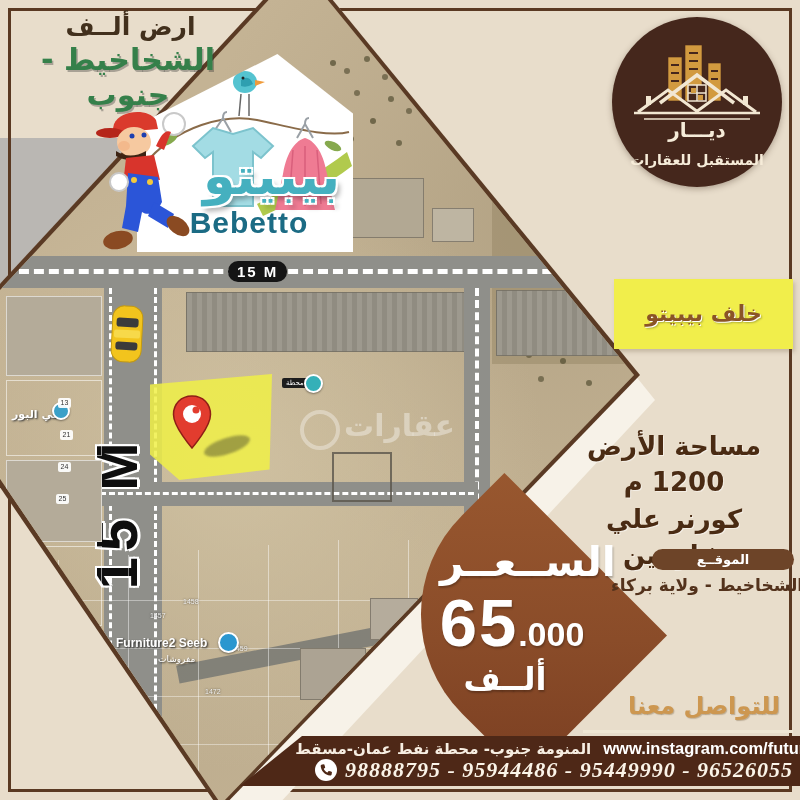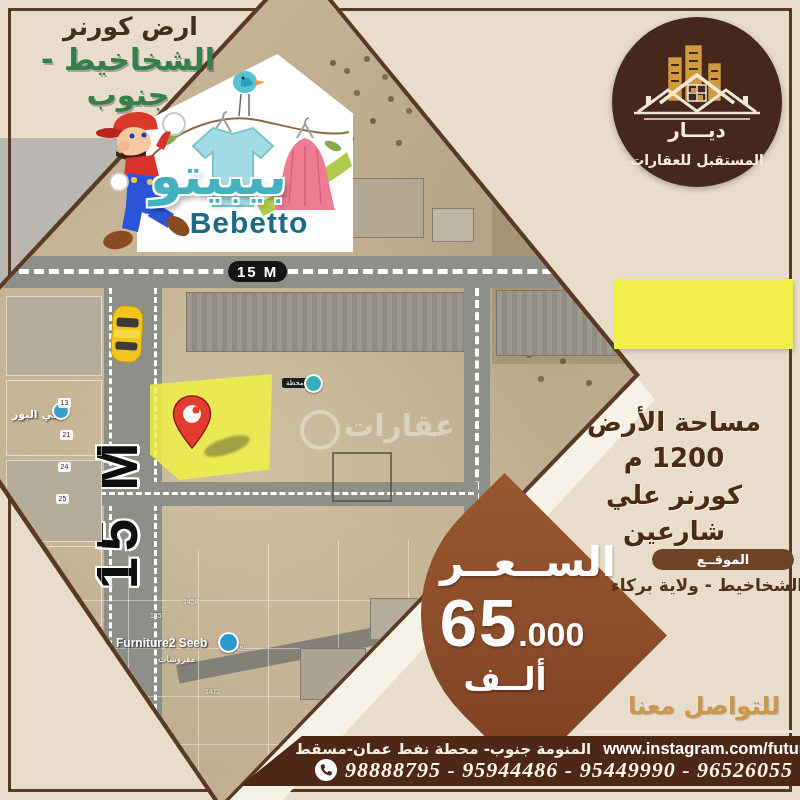--- a/index.html
+++ b/index.html
@@ -70,35 +70,35 @@
   .furn-ar{color:#fff;font-size:9px;text-shadow:1px 1px 2px #222;}
   
   .tl1{left:28px;top:12px;width:205px;text-align:center;font-size:25px;font-weight:800;color:#42301d;z-index:5;}
   .tl2{left:4px;top:42px;width:248px;text-align:center;font-size:30px;font-weight:900;color:#35804a;
     text-shadow:1.5px 1.5px 0 rgba(50,50,50,.35);z-index:5;}
   
   .card{left:137px;top:54px;width:216px;height:198px;background:#fff;z-index:5;
     clip-path:polygon(65% 0,100% 30%,100% 100%,0 100%,0 36%);
     filter:drop-shadow(3px 4px 5px rgba(80,60,40,.35));}
   .mario{left:86px;top:102px;z-index:6;}
-  .beb-ar{left:150px;top:146px;width:190px;text-align:left;font-size:52px;font-weight:900;color:#45b0bf;z-index:6;
+  .beb-ar{left:150px;top:146px;width:190px;text-align:right;font-size:52px;font-weight:900;color:#45b0bf;z-index:6;
     text-shadow:2px 2px 0 #fff,-2px 2px 0 #fff,2px -2px 0 #fff,-2px -2px 0 #fff,4px 5px 5px rgba(0,0,0,.3);}
   .beb-en{left:158px;top:206px;width:182px;text-align:center;font-size:30px;font-weight:800;color:#1b6b84;
     letter-spacing:1px;z-index:6;font-family:"Liberation Sans",sans-serif;}
   
   .logo{left:612px;top:17px;width:170px;height:170px;border-radius:50%;background:#45271c;z-index:5;
     box-shadow:0 2px 6px rgba(60,40,25,.35);}
   .logo-name{left:612px;top:118px;width:170px;text-align:center;font-size:20px;font-weight:bold;color:#f6ecd9;z-index:6;}
   .logo-sub{left:612px;top:152px;width:170px;text-align:center;font-size:14px;font-weight:bold;color:#f6ecd9;z-index:6;}
   
   .ybox{left:614px;top:279px;width:179px;height:70px;background:#f1ee4b;z-index:5;
     display:flex;flex-direction:column;align-items:center;justify-content:center;box-shadow:2px 3px 4px rgba(100,80,50,.25);}
   .ybox div{font-size:22px;font-weight:800;color:#8a5426;line-height:1.25;
     text-shadow:1px 1px 0 #fff,2px 2px 2px rgba(0,0,0,.25);}
-  .area-block{left:555px;top:404px;width:238px;text-align:center;z-index:5;direction:rtl;}
+  .area-block{left:555px;top:428px;width:238px;text-align:center;z-index:5;direction:rtl;}
   .area-block div{font-size:26px;font-weight:800;color:#4a2b13;line-height:1.4;text-shadow:1px 1px 0 rgba(255,255,255,.5);}
   .loc-bar{left:652px;top:549px;width:142px;height:21px;background:#6d4428;border-radius:11px;z-index:5;
     color:#fff;font-size:13px;font-weight:bold;text-align:center;line-height:21px;}
   .loc-row{left:606px;top:572px;width:190px;display:flex;align-items:center;gap:5px;z-index:5;}
   .loc-text{font-size:17px;font-weight:800;color:#53321c;direction:rtl;white-space:nowrap;}
   
   .price-shape{left:400px;top:525px;width:230px;height:200px;z-index:4;transform:rotate(45deg);
     background:linear-gradient(135deg,#98572f 0%,#8a4c29 55%,#7b3f22 100%);border-bottom-left-radius:140px;}
   .price-label{left:440px;top:538px;width:140px;text-align:center;font-size:41px;font-weight:800;color:#fff;z-index:6;
     text-shadow:1px 2px 2px rgba(0,0,0,.25);}
@@ -208,21 +208,21 @@
     <div class="abs bld" style="left:300px;top:648px;width:64px;height:50px;background:#aca393;"></div>
     <div class="abs bld" style="left:370px;top:598px;width:46px;height:40px;background:#b5ac9c;"></div>
     <div class="abs" style="left:332px;top:452px;width:56px;height:46px;border:2px solid rgba(90,85,75,.8);"></div>
 
     <div class="abs furn-label" style="left:116px;top:636px;">Furniture2 Seeb</div>
     <div class="abs poi" style="left:218px;top:632px;width:17px;height:17px;background:#2b97cf;"></div>
     <div class="abs furn-ar" style="left:158px;top:654px;">مفروشات</div>
   </div>
 </div>
 
-<div class="abs tl1">ارض كورنر</div>
+<div class="abs tl1">ارض ألــف</div>
 <div class="abs tl2">الشخاخيط - جنوب</div>
 
 <div class="abs card">
   <svg width="216" height="198" viewBox="0 0 216 198">
     <path d="M6 112 C 40 70, 90 60, 120 66 S 190 84, 212 78" stroke="#8a6b49" fill="none" stroke-width="2"></path>
     <ellipse cx="32" cy="86" rx="9" ry="4" fill="#86a94e" transform="rotate(-30 32 86)"></ellipse>
     <ellipse cx="196" cy="92" rx="9" ry="4" fill="#86a94e" transform="rotate(25 196 92)"></ellipse>
     <line x1="104" y1="40" x2="102" y2="62" stroke="#666" stroke-width="1.5"></line>
     <line x1="112" y1="40" x2="112" y2="62" stroke="#666" stroke-width="1.5"></line>
     <ellipse cx="108" cy="28" rx="12" ry="11" fill="#55c3d0"></ellipse>
@@ -279,20 +279,21 @@
       <path d="M32 102 H138" stroke-width="1.5"></path>
     </g>
     <rect x="79" y="71" width="5" height="5" fill="#d29a3f"></rect>
     <rect x="86" y="78" width="5" height="5" fill="#d29a3f"></rect>
   </svg>
 </div>
 <div class="abs logo-name">ديـــار</div>
 <div class="abs logo-sub">المستقبل للعقارات</div>
 
 <div class="abs ybox">
+  <div>خلف بيبيتو</div>
 </div>
 
 <div class="abs area-block">
   <div>مساحة الأرض 1200 م</div>
   <div>كورنر علي شارعين</div>
 </div>
 
 <div class="abs loc-bar">الموقــع</div>
 <div class="abs loc-row">
   <svg width="19" height="26" viewBox="0 0 19 26">

